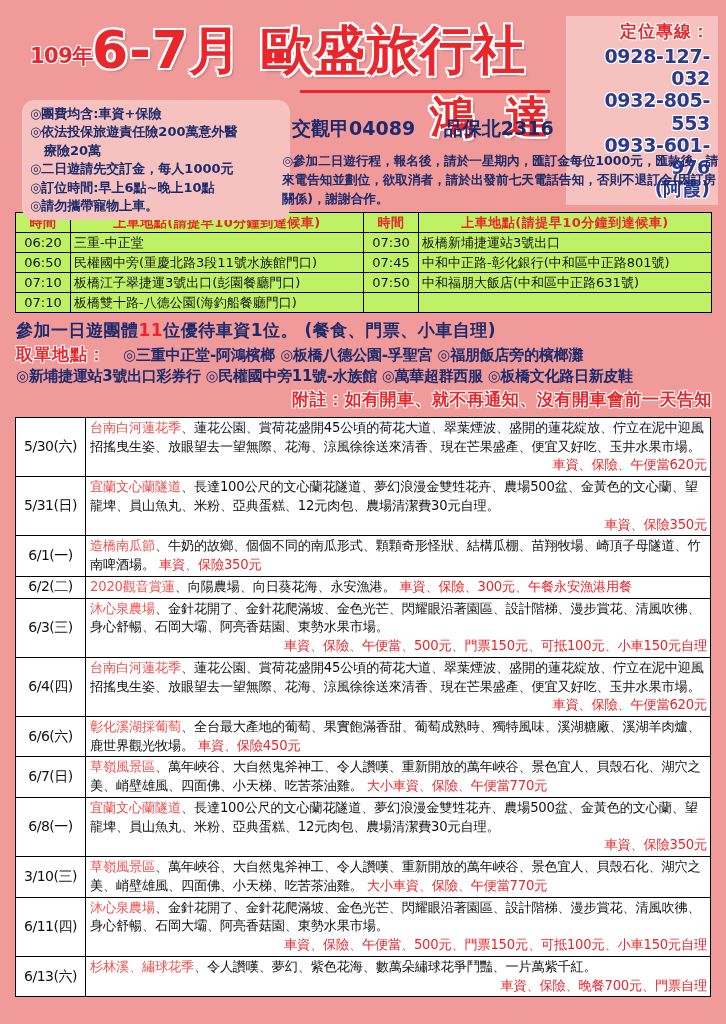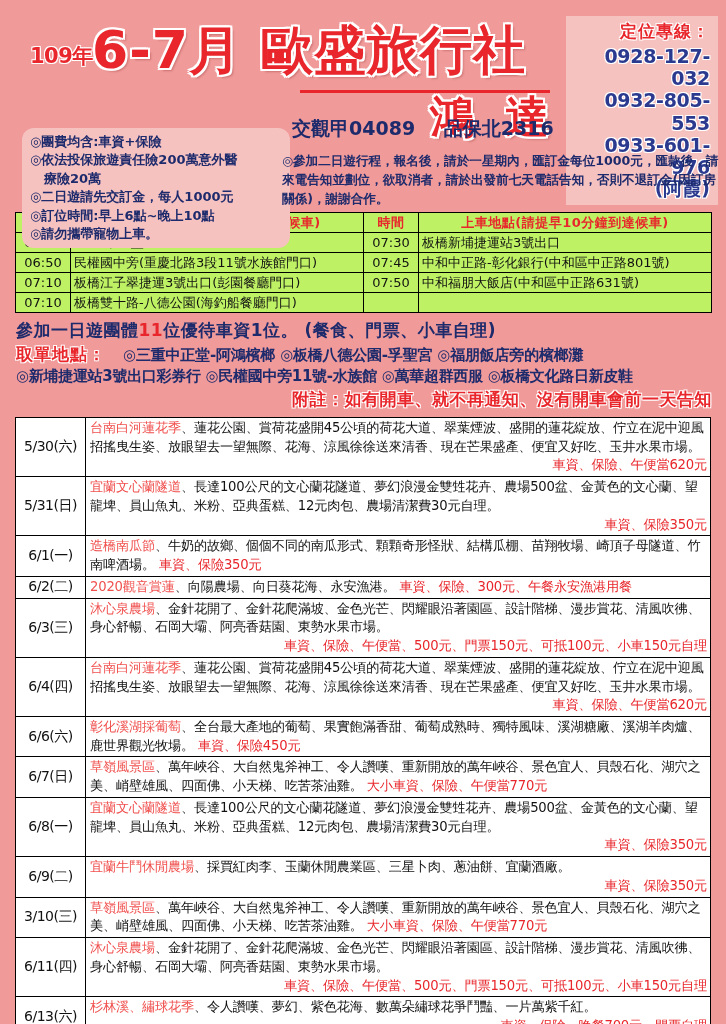--- a/index.html
+++ b/index.html
@@ -98,21 +98,20 @@
     position: relative;
     height: 112px;
   }
   .terms-box {
     position: absolute;
     left: 22px; top: 0;
     width: 268px;
     background: #f6c2c0;
     border-radius: 12px;
     padding: 5px 6px 4px 8px;
-    margin-top: 28px;
   }
   .terms-box .li {
     color: #1d2a6b;
     font-size: 13px;
     font-weight: bold;
     line-height: 1.42;
     white-space: nowrap;
   }
   .terms-box .li.indent { padding-left: 14px; }
 
@@ -366,24 +365,20 @@
         </tr>
         <tr>
           <td class="date">6/7(日)</td>
           <td class="desc"><span class="hl-red">草嶺風景區</span><span>、萬年峽谷、大自然鬼斧神工、令人讚嘆、重新開放的萬年峽谷、景色宜人、貝殼石化、湖穴之美、峭壁雄風、四面佛、小天梯、吃苦茶油雞。</span>&nbsp;<span class="inline-price">大小車資、保險、午便當770元</span></td>
         </tr>
         <tr>
           <td class="date">6/8(一)</td>
           <td class="desc"><span class="hl-red">宜蘭文心蘭隧道</span><span>、長達100公尺的文心蘭花隧道、夢幻浪漫金雙甡花卉、農場500盆、金黃色的文心蘭、望龍埤、員山魚丸、米粉、亞典蛋糕、12元肉包、農場清潔費30元自理。</span><span class="price-right">車資、保險350元</span></td>
         </tr>
         <tr>
-          <td class="date">6/9(二)</td>
-          <td class="desc"><span class="hl-red">宜蘭牛鬥休閒農場</span><span>、採買紅肉李、玉蘭休閒農業區、三星卜肉、蔥油餅、宜蘭酒廠。</span><span class="price-right">車資、保險350元</span></td>
-        </tr>
-        <tr>
           <td class="date">3/10(三)</td>
           <td class="desc"><span class="hl-red">草嶺風景區</span><span>、萬年峽谷、大自然鬼斧神工、令人讚嘆、重新開放的萬年峽谷、景色宜人、貝殼石化、湖穴之美、峭壁雄風、四面佛、小天梯、吃苦茶油雞。</span>&nbsp;<span class="inline-price">大小車資、保險、午便當770元</span></td>
         </tr>
         <tr>
           <td class="date">6/11(四)</td>
           <td class="desc"><span class="hl-red">沐心泉農場</span><span>、金針花開了、金針花爬滿坡、金色光芒、閃耀眼沿著園區、設計階梯、漫步賞花、清風吹彿、身心舒暢、石岡大壩、阿亮香菇園、東勢水果市場。</span><span class="price-right">車資、保險、午便當、500元、門票150元、可抵100元、小車150元自理</span></td>
         </tr>
         <tr>
           <td class="date">6/13(六)</td>
           <td class="desc"><span class="hl-red">杉林溪、繡球花季</span><span>、令人讚嘆、夢幻、紫色花海、數萬朵繡球花爭鬥豔、一片萬紫千紅。</span><span class="price-right">車資、保險、晚餐700元、門票自理</span></td>

